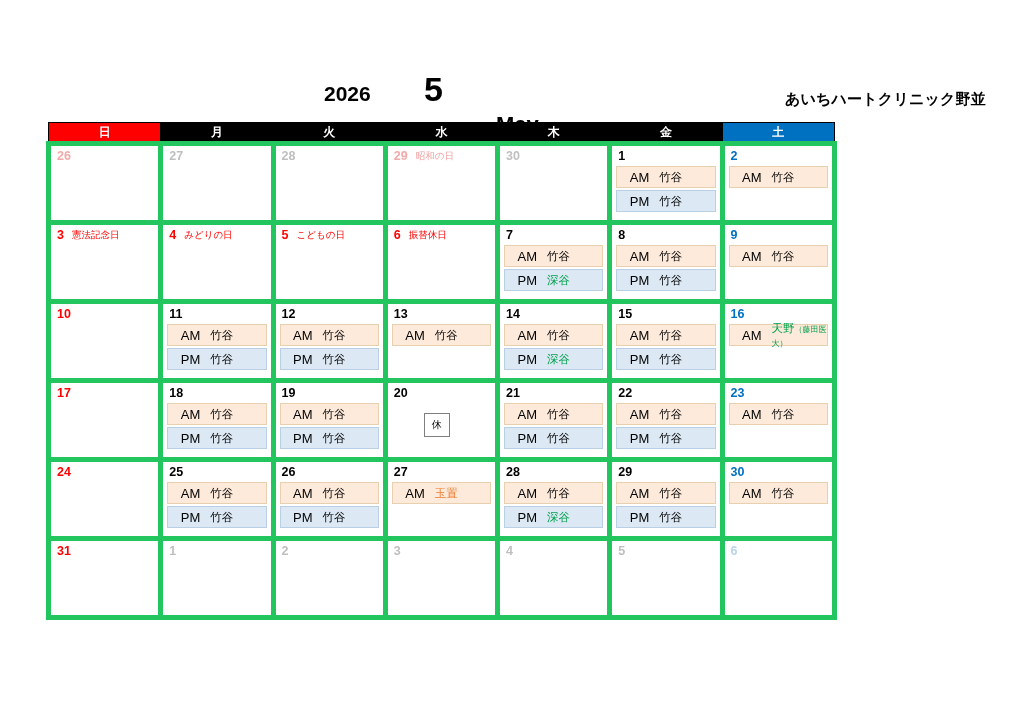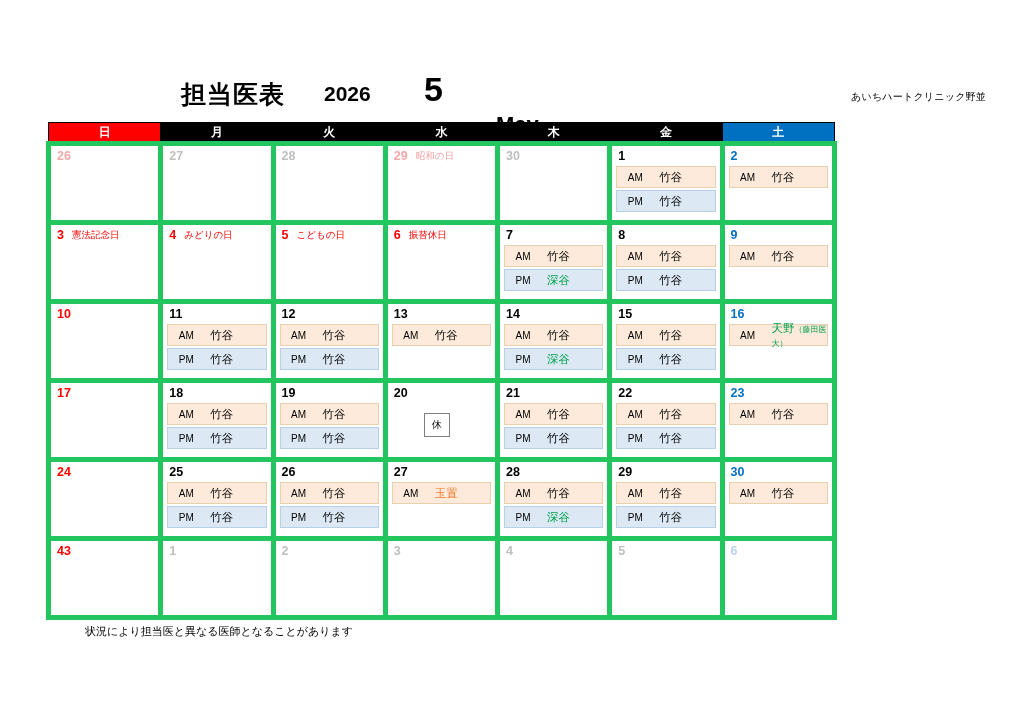--- a/index.html
+++ b/index.html
@@ -57,22 +57,22 @@
     left: 450px;
     top: 6px;
     font-size: 22px;
     font-weight: bold;
     margin-top: 32px;
   }
   .clinic-name {
     position: absolute;
     right: 0px;
     top: 16px;
-    font-size: 10px;
-    font-weight: normal;
+    font-size: 15px;
+    font-weight: bold;
     letter-spacing: 0.2px;
   }
 
   
   .calendar {
     position: absolute;
     left: 46px;
     top: 122px;
     width: 786px;
     border-collapse: collapse;
@@ -143,22 +143,22 @@
   .slot.am {
     background: #fdeada;
     border-color: #e8cfae;
   }
   .slot.pm {
     background: #dce9f5;
     border-color: #b8cfe4;
   }
   .slot .tag {
     width: 28px;
-    font-size: 10px;
-    text-align: center;
+    font-size: 13px;
+    text-align: right;
     padding-left: 4px;
     color: #000;
     flex: none;
   }
   .slot .doc {
     font-size: 11.5px;
     color: #000;
     padding-left: 10px;
   }
   .slot .doc.orange { color: #ed7d31; }
@@ -195,21 +195,20 @@
     top: 624px;
     font-size: 11px;
   }
 </style>
 </head>
 <body>
 
 <div class="page">
 
   <div class="header">
-    <div class="title-main">担当医表</div>
     <div class="title-year">2026</div>
     <div class="title-month">5</div>
     <div class="title-monthen">May</div>
     <div class="clinic-name">あいちハートクリニック野並</div>
   </div>
 
   <table class="calendar">
     <colgroup>
       <col>
         <col>
@@ -440,26 +439,25 @@
               </div>
             </div></td>
           <td class="daycell"><span class="daynum num-sat">30</span><div class="slots">
               <div class="slot am">
                 <span class="tag">AM</span>
                 <span class="doc">竹谷</span>
               </div>
             </div></td>
         </tr>
         <tr>
-          <td class="daycell"><span class="daynum num-sun">43</span></td>
+          <td class="daycell"><span class="daynum num-sun">31</span></td>
           <td class="daycell"><span class="daynum num-out">1</span></td>
           <td class="daycell"><span class="daynum num-out">2</span></td>
           <td class="daycell"><span class="daynum num-out">3</span></td>
           <td class="daycell"><span class="daynum num-out">4</span></td>
           <td class="daycell"><span class="daynum num-out">5</span></td>
           <td class="daycell"><span class="daynum num-out-sat">6</span></td>
         </tr>
       </tbody>
   </table>
 
-  <div class="note-left">状況により担当医と異なる医師となることがあります</div>
 
 </div>
 
 </body></html>

